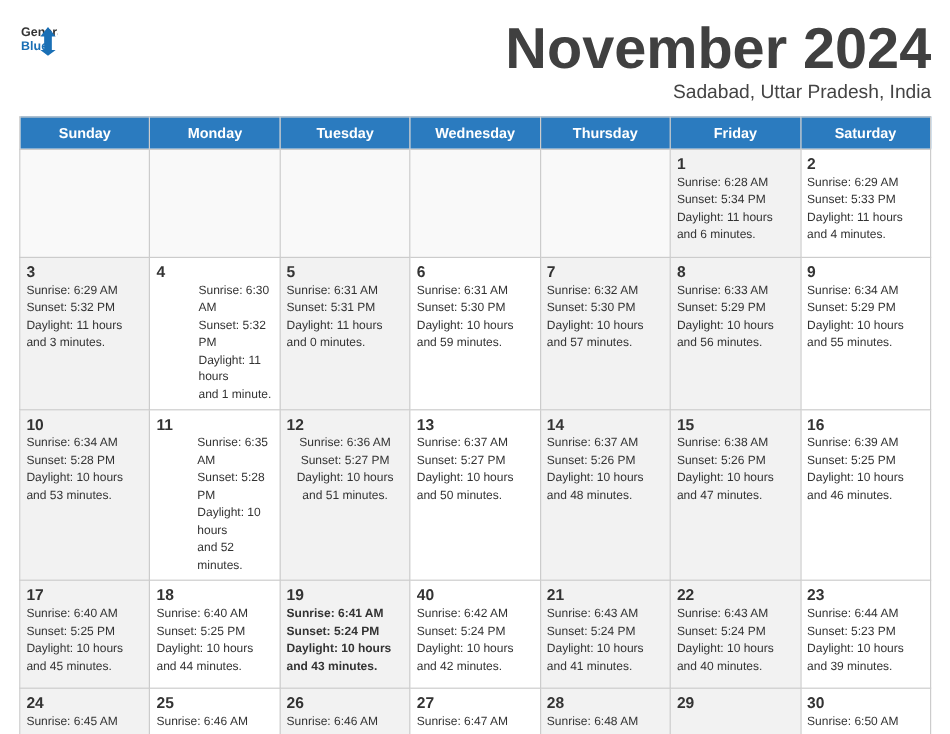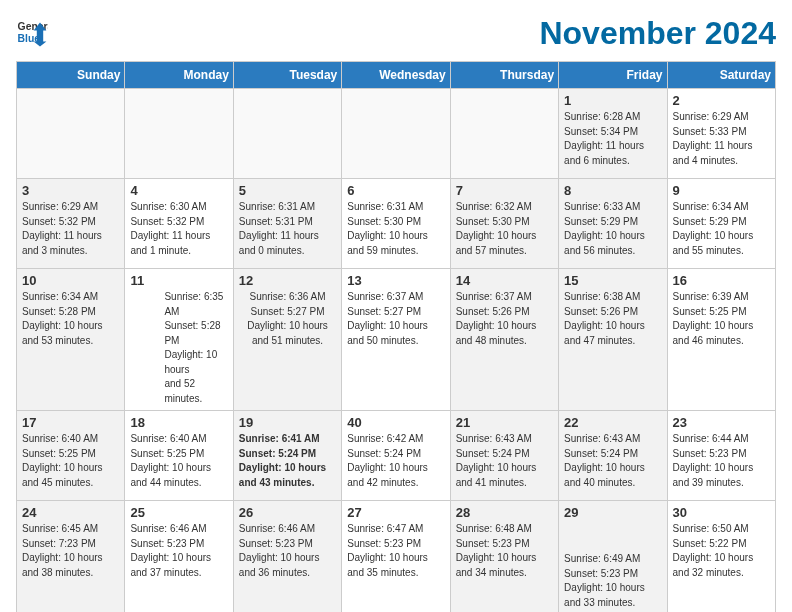--- a/index.html
+++ b/index.html
@@ -22,41 +22,41 @@
       gap: 4px;
     }
     .logo-icon {
       width: 32px;
       height: 32px;
     }
     .title-area {
       text-align: right;
     }
     .month-title {
-      font-size: 32px;
+      font-size: 48px;
       font-weight: bold;
-      color: #0369a1;
+      color: #404040;
       line-height: 1.1;
     }
     .location-title {
       font-size: 16px;
       color: #444;
     }
     table {
       width: 100%;
       border-collapse: collapse;
       table-layout: fixed;
     }
     th {
       background-color: #2b7bbf;
       color: #fff;
       font-size: 12px;
       font-weight: bold;
       padding: 6px 4px;
-      text-align: right;
+      text-align: center;
       border: 1px solid #ccc;
     }
     td {
       border: 1px solid #ccc;
       vertical-align: top;
       padding: 4px 5px;
       height: 90px;
       font-size: 10.5px;
       color: #333;
       background: #fff;
@@ -85,20 +85,21 @@
 <div class="header-area">
   <div class="logo">
     <svg class="logo-icon" viewBox="0 0 40 40">
       <text x="2" y="18" font-size="13" font-weight="bold" fill="#333">General</text>
       <text x="2" y="32" font-size="13" font-weight="bold" fill="#1a6fb5">Blue</text>
       <polygon points="30,8 38,18 34,18 34,32 38,32 30,38 22,32 26,32 26,18 22,18" fill="#1a6fb5"></polygon>
     </svg>
   </div>
   <div class="title-area">
     <div class="month-title">November 2024</div>
+    <div class="location-title">Sadabad, Uttar Pradesh, India</div>
   </div>
 </div>
 
 <table>
   <thead>
     <tr id="weekday-header">
         <th>Sunday</th>
         <th>Monday</th>
         <th>Tuesday</th>
         <th>Wednesday</th>
@@ -132,21 +133,21 @@
       <tr>
         <td class="shaded">
           <span class="day-number">3</span>
           <div class="day-info" style="white-space: pre-line;">Sunrise: 6:29 AM
 Sunset: 5:32 PM
 Daylight: 11 hours
 and 3 minutes.</div>
         </td>
         <td>
           <span class="day-number">4</span>
-          <div class="day-info" style="white-space: pre-line;">Sunrise: 6:30 AM
+          <div class="day-info" style="white-space: pre-line; margin-left: 35px;">Sunrise: 6:30 AM
 Sunset: 5:32 PM
 Daylight: 11 hours
 and 1 minute.</div>
         </td>
         <td class="shaded">
           <span class="day-number">5</span>
           <div class="day-info" style="white-space: pre-line;">Sunrise: 6:31 AM
 Sunset: 5:31 PM
 Daylight: 11 hours
 and 0 minutes.</div>

